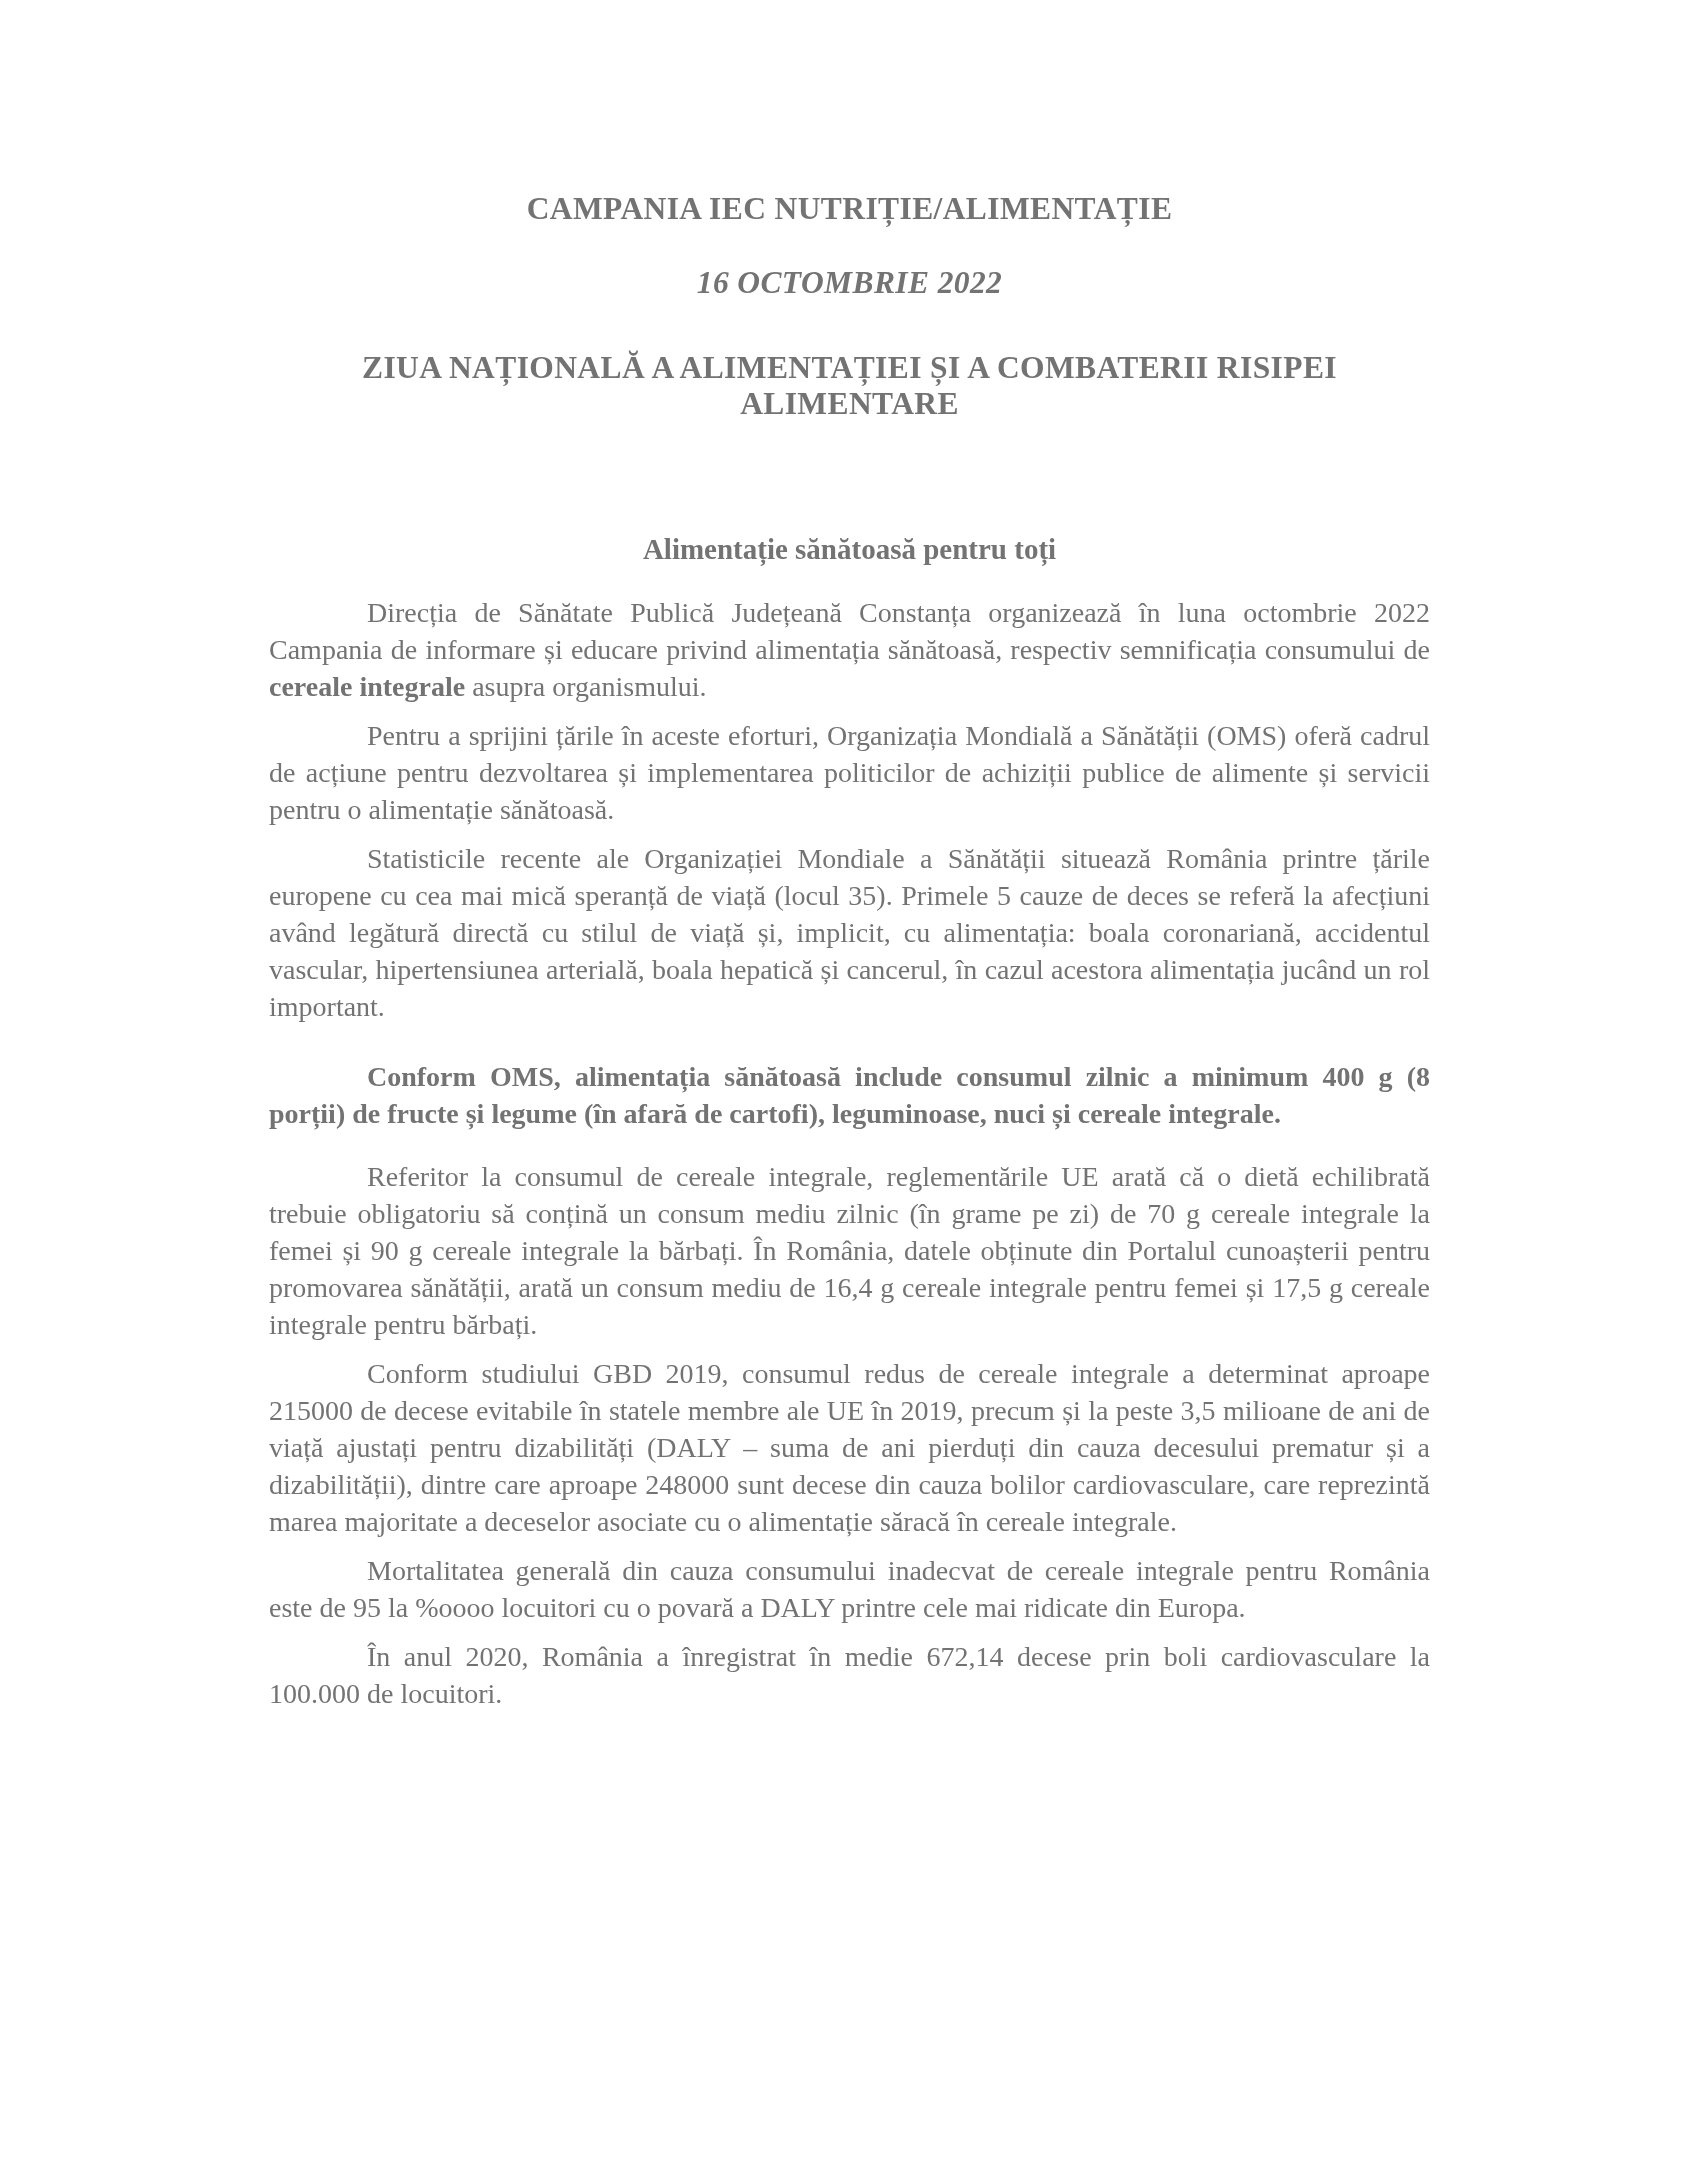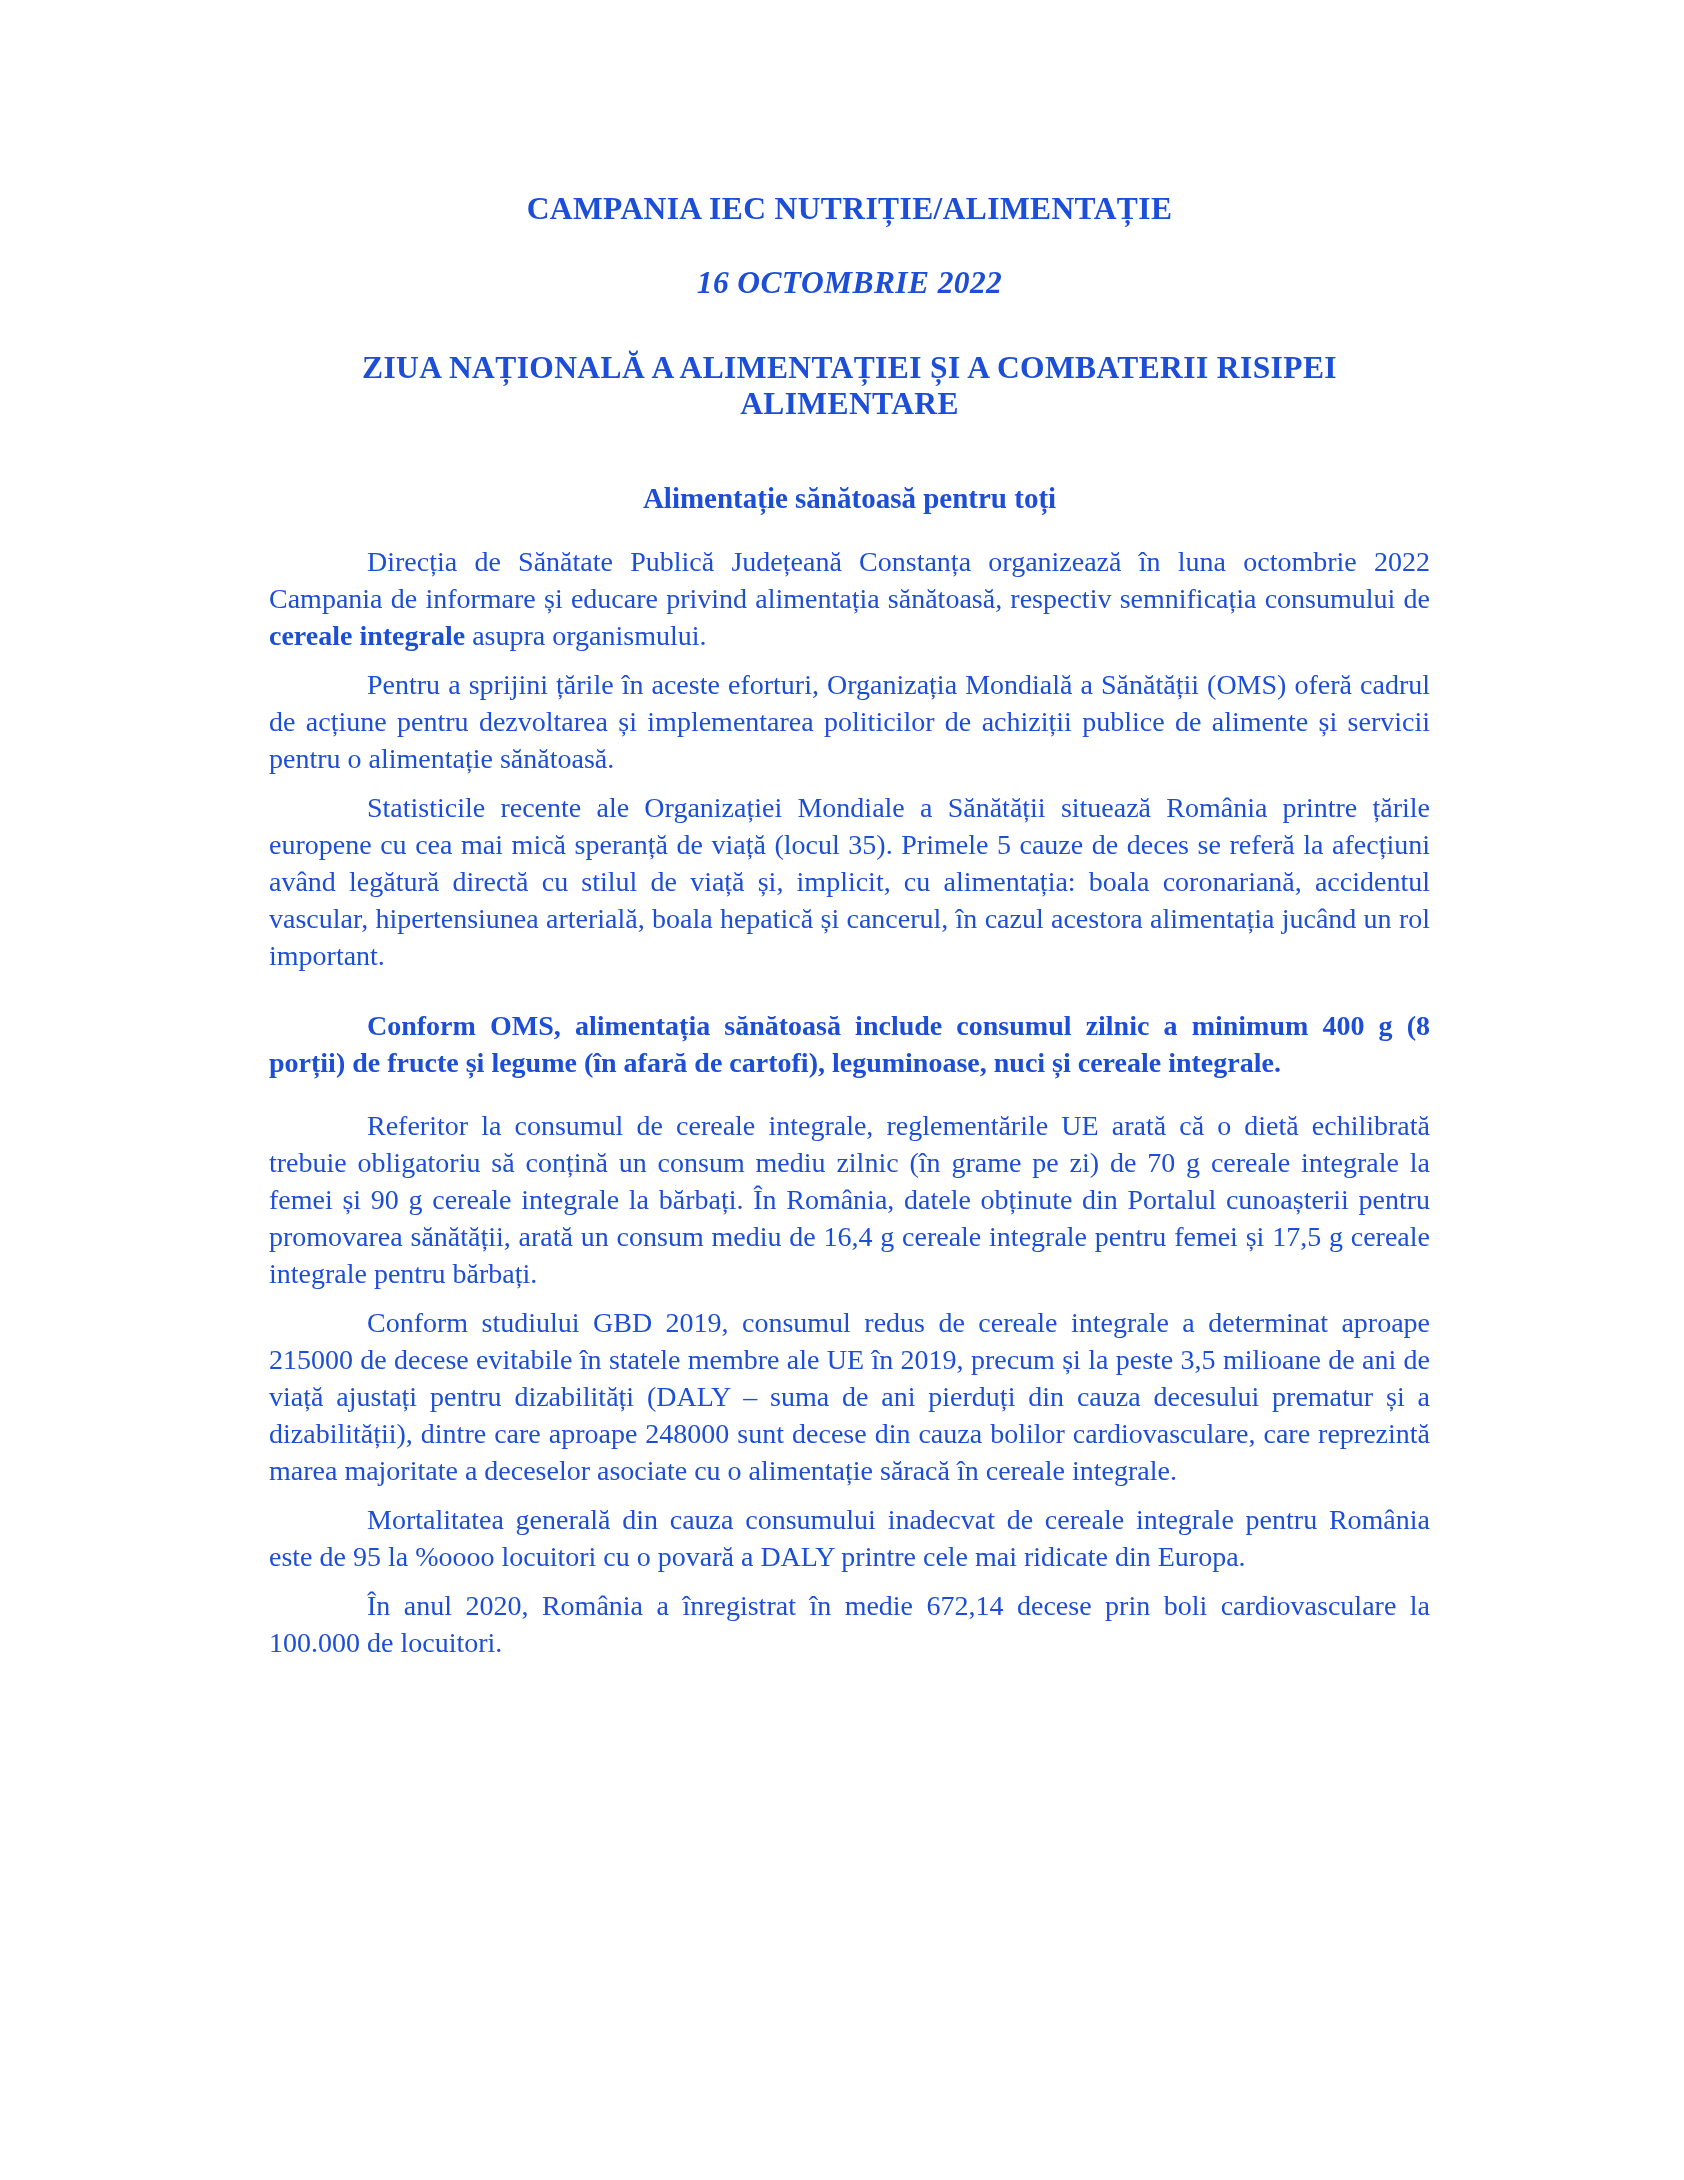--- a/index.html
+++ b/index.html
@@ -9,41 +9,41 @@
   }
   .page {
     position: relative;
     width: 1685px;
     height: 2181px;
     margin: 0 auto;
     box-sizing: border-box;
     background: #ffffff;
     padding: 189px 243px 0 257px;
     font-family: "Liberation Serif", serif;
-    color: #1d4ed8;
+    color: #737373;
   }
   h1, h2 { margin: 0; text-align: center; font-weight: bold; }
   .title {
     font-size: 31.5px;
     line-height: 39px;
     letter-spacing: 0.4px;
   }
   .title-date   { margin-top: 35px; font-style: italic; }
   .title-day    {
     margin-top: 48px;
     line-height: 36px;
     max-width: 1056px;
     margin-left: auto;
     margin-right: auto;
   }
   .subtitle {
     font-size: 29px;
     line-height: 39px;
   }
-  .subtitle-1 { margin-top: 57px; }
+  .subtitle-1 { margin-top: 108px; }
   .subtitle-2 { margin-top: 22px; }
   .doc-body { margin-top: 25px; }
   .doc-body p {
     margin: 12px;
     font-size: 28px;
     line-height: 37px;
     text-align: justify;
     text-indent: 98px;
   }
   .doc-body p.bold { font-weight: bold; }

